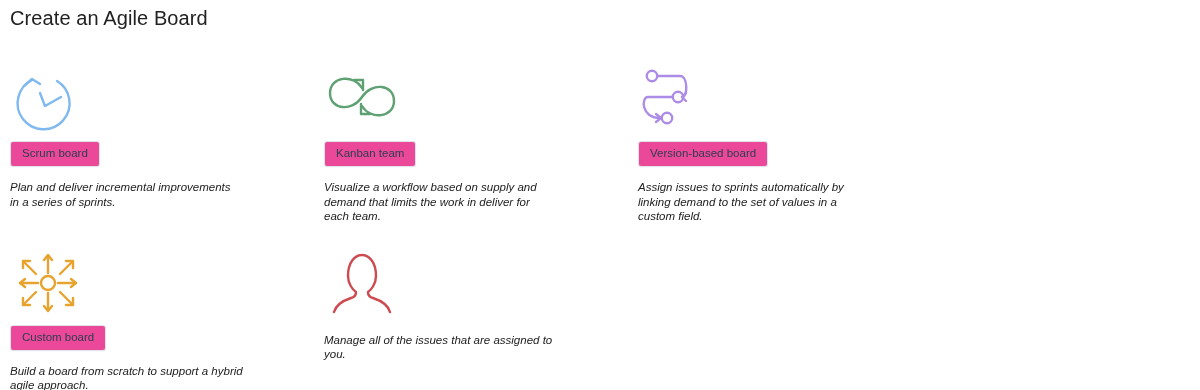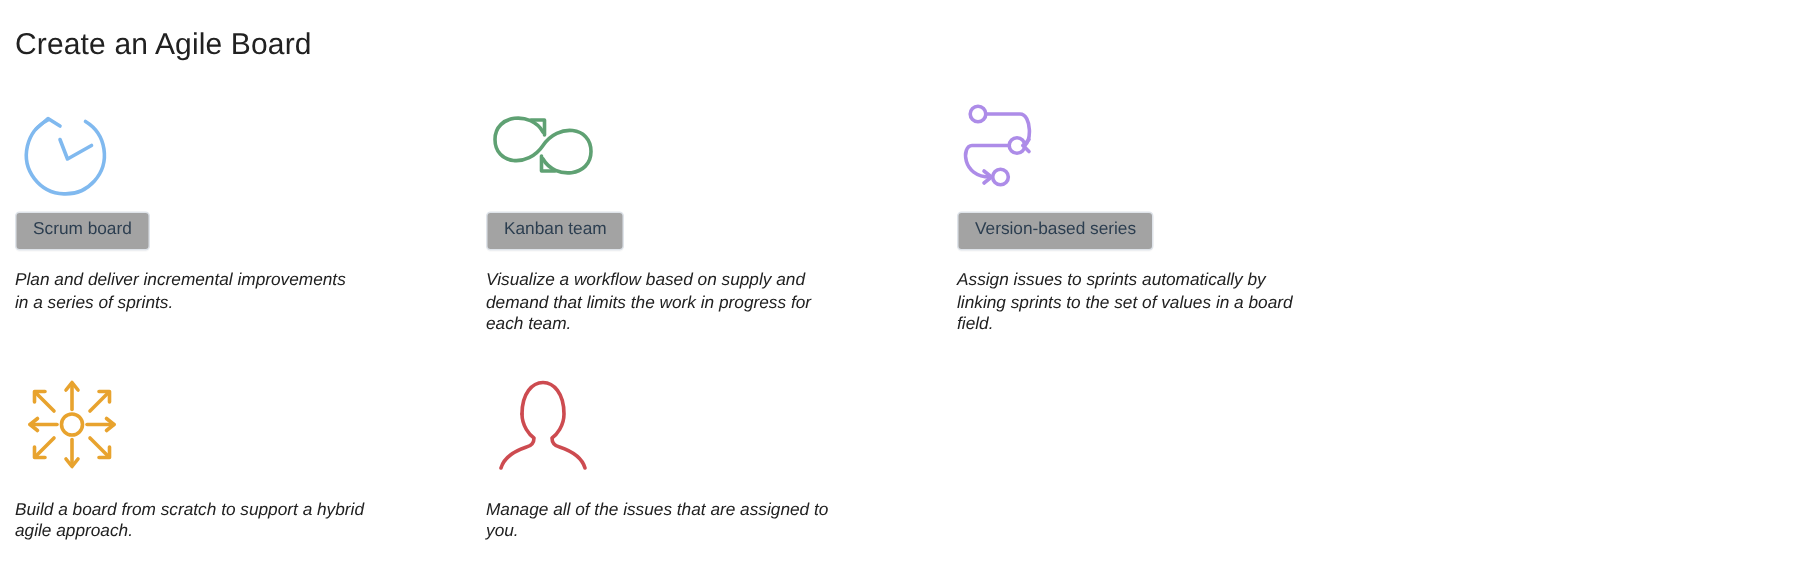--- a/index.html
+++ b/index.html
@@ -18,21 +18,21 @@
   .page {
     position: relative;
     width: 1200px;
     height: 390px;
     box-sizing: border-box;
     padding: 0;
   }
   .page-title {
     position: absolute;
     left: 10px;
-    top: 18px;
+    top: 6px;
     font-size: 20px;
     font-weight: 400;
     letter-spacing: 0.1px;
     color: #212121;
     line-height: 24px;
     white-space: nowrap;
   }
   .board-grid {
     position: absolute;
     left: 0;
@@ -54,21 +54,21 @@
     margin: 0 0 0 0;
     padding-top: 2px;
   }
   .card-icon svg {
     display: block;
   }
   .card-button {
     display: inline-block;
     border: 1px solid #dfe4ea;
     border-radius: 3px;
-    background: #a3a3a3;
+    background: #ec4899;
     color: #2c3e50;
     font-size: 11.5px;
     line-height: 13px;
     font-family: "Liberation Sans", sans-serif;
     padding: 5px 11px 6px 11px;
     margin-top: 5px;
     cursor: pointer;
     white-space: nowrap;
     box-shadow: 0 1px 0 rgba(0,0,0,0.02);
   }
@@ -108,37 +108,37 @@
 
     <div class="board-card">
       <div class="card-icon">
         <svg width="82" height="70" viewBox="0 0 82 70">
           <path d="M38 24 C30 10 6 12 6 29 C6 46 28 48 38 33 C48 18 70 20 70 37 C70 54 46 56 38 42" fill="none" stroke="#5fa173" stroke-width="2.4" stroke-linecap="round"></path>
           <path d="M30 16 L39 16 L39 26" fill="none" stroke="#5fa173" stroke-width="2.4" stroke-linecap="round" stroke-linejoin="round"></path>
           <path d="M46 50 L37 50 L37 40" fill="none" stroke="#5fa173" stroke-width="2.4" stroke-linecap="round" stroke-linejoin="round"></path>
         </svg>
       </div>
       <button class="card-button">Kanban team</button>
-      <div class="card-desc">Visualize a workflow based on supply and demand that limits the work in progress for each team.</div>
+      <div class="card-desc">Visualize a workflow based on supply and demand that limits the work in deliver for each team.</div>
     </div>
 
     <div class="board-card">
       <div class="card-icon">
         <svg width="80" height="70" viewBox="0 0 80 70">
           <circle cx="14" cy="12" r="5.2" fill="none" stroke="#ad8ce8" stroke-width="2.4"></circle>
           <circle cx="40" cy="33" r="5.2" fill="none" stroke="#ad8ce8" stroke-width="2.4"></circle>
           <circle cx="29" cy="54" r="5.2" fill="none" stroke="#ad8ce8" stroke-width="2.4"></circle>
           <path d="M19.5 12 L42 12 C50 12 50 33 44 33" fill="none" stroke="#ad8ce8" stroke-width="2.4" stroke-linecap="round"></path>
           <path d="M48 29 L44 33 L48 37" fill="none" stroke="#ad8ce8" stroke-width="2.4" stroke-linecap="round" stroke-linejoin="round"></path>
           <path d="M34.5 33 L10 33 C3 33 3 54 22 54" fill="none" stroke="#ad8ce8" stroke-width="2.4" stroke-linecap="round"></path>
           <path d="M18 50 L23 54 L18 58" fill="none" stroke="#ad8ce8" stroke-width="2.4" stroke-linecap="round" stroke-linejoin="round"></path>
         </svg>
       </div>
-      <button class="card-button">Version-based series</button>
-      <div class="card-desc">Assign issues to sprints automatically by linking sprints to the set of values in a board field.</div>
+      <button class="card-button">Version-based board</button>
+      <div class="card-desc">Assign issues to sprints automatically by linking demand to the set of values in a custom field.</div>
     </div>
 
     <div class="board-card">
       <div class="card-icon">
         <svg width="76" height="70" viewBox="0 0 76 70">
           <circle cx="38" cy="35" r="7" fill="none" stroke="#e8a32e" stroke-width="2.4"></circle>
           <g stroke="#e8a32e" stroke-width="2.4" stroke-linecap="round" stroke-linejoin="round" fill="none">
             <path d="M38 25 L38 8"></path>
             <path d="M34 12 L38 7 L42 12"></path>
             <path d="M50 26 L62 14"></path>
@@ -151,20 +151,21 @@
             <path d="M34 58 L38 63 L42 58"></path>
             <path d="M26 44 L14 56"></path>
             <path d="M20 57 L13 57 L13 50"></path>
             <path d="M28 35 L10 35"></path>
             <path d="M15 31 L10 35 L15 39"></path>
             <path d="M26 26 L14 14"></path>
             <path d="M13 20 L13 13 L20 13"></path>
           </g>
         </svg>
       </div>
+      <button class="card-button">Custom board</button>
       <div class="card-desc card-desc-wide">Build a board from scratch to support a hybrid agile approach.</div>
     </div>
 
     <div class="board-card">
       <div class="card-icon">
         <svg width="80" height="70" viewBox="0 0 80 70">
           <path d="M24 28 C24 14 31 7 38 7 C45 7 52 14 52 28 C52 36 47 42 44 44
                    C44 47 45 49 49 50 C58 53 64 57 66 64" fill="none" stroke="#cd4b50" stroke-width="2.4" stroke-linecap="round" stroke-linejoin="round"></path>
           <path d="M24 28 C24 36 29 42 32 44 C32 47 31 49 27 50
                    C18 53 12 57 10 64" fill="none" stroke="#cd4b50" stroke-width="2.4" stroke-linecap="round" stroke-linejoin="round"></path>

